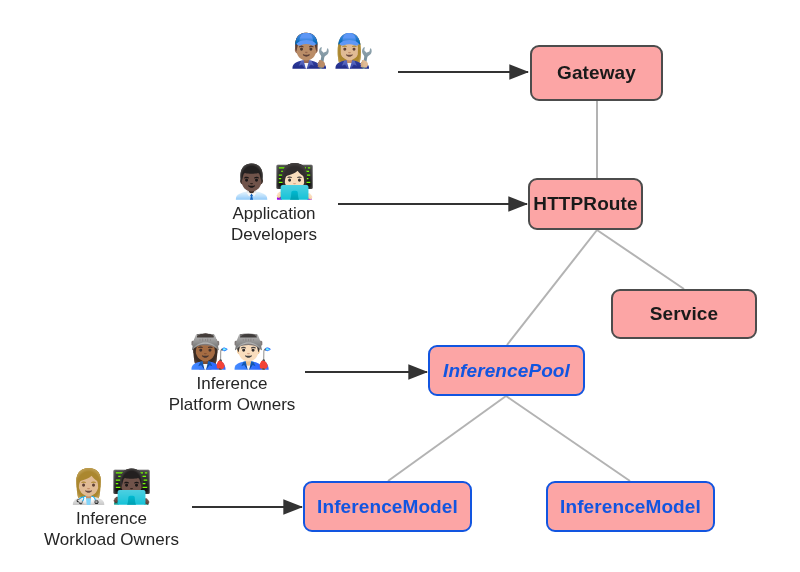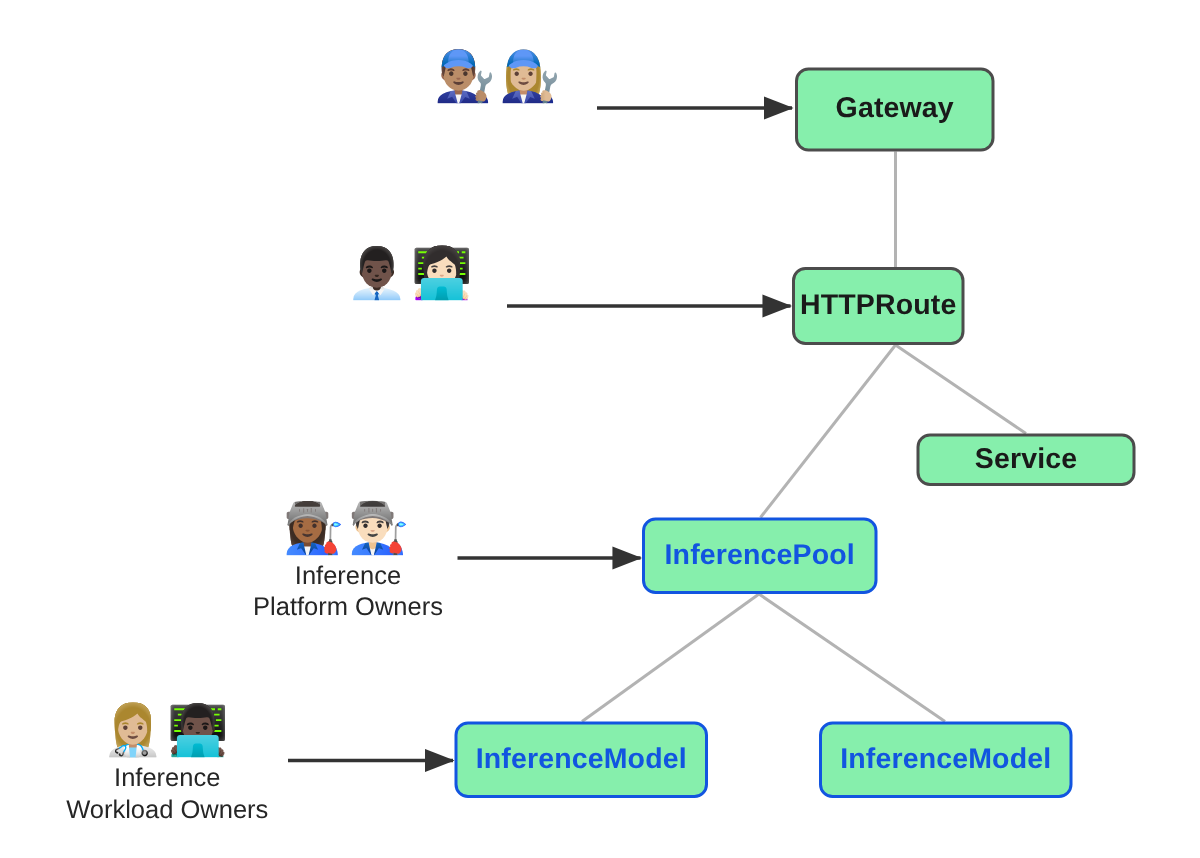--- a/index.html
+++ b/index.html
@@ -25,21 +25,21 @@
     height: 572px;
     pointer-events: none;
   }
   .node {
     position: absolute;
     box-sizing: border-box;
     display: flex;
     align-items: center;
     justify-content: center;
     border-radius: 9px;
-    background: #86efac;
+    background: #fca5a5;
     font-weight: bold;
     letter-spacing: 0.1px;
     text-align: center;
   }
   .node.kind-core {
     border: 2px solid #4c4c4c;
     color: #1a1a1a;
     font-size: 19px;
   }
   .node.kind-inference {
@@ -94,39 +94,41 @@
       </g>
   </svg>
 
   <div id="node-layer">
       <div class="node kind-core" style="left: 530px; top: 45px; width: 133px; height: 56px;">
         <span>Gateway</span>
       </div>
       <div class="node kind-core" style="left: 528px; top: 178px; width: 115px; height: 52px;">
         <span>HTTPRoute</span>
       </div>
-      <div class="node kind-core" style="left: 611px; top: 289px; width: 146px; height: 35px;">
+      <div class="node kind-core" style="left: 611px; top: 289px; width: 146px; height: 50px;">
         <span>Service</span>
       </div>
-      <div class="node kind-inference" style="left: 428px; top: 345px; width: 157px; height: 51px;">
+      <div class="node kind-inference" style="left: 428px; top: 345px; width: 157px; height: 51px; font-style: italic;">
         <span>InferencePool</span>
       </div>
       <div class="node kind-inference" style="left: 303px; top: 481px; width: 169px; height: 51px;">
         <span>InferenceModel</span>
       </div>
       <div class="node kind-inference" style="left: 546px; top: 481px; width: 169px; height: 51px;">
         <span>InferenceModel</span>
       </div>
     </div>
   <div id="persona-layer">
       <div class="persona" style="left: 277px; top: 32px; width: 112px;">
         <div class="persona-icons">👨🏽‍🔧👩🏼‍🔧</div>
       </div>
       <div class="persona" style="left: 212px; top: 163px; width: 124px;">
         <div class="persona-icons">👨🏿‍💼👩🏻‍💻</div>
+        <div class="persona-label">Application
+Developers</div>
       </div>
       <div class="persona" style="left: 158px; top: 333px; width: 148px;">
         <div class="persona-icons">👩🏾‍🏭👨🏻‍🏭</div>
         <div class="persona-label">Inference
 Platform Owners</div>
       </div>
       <div class="persona" style="left: 34px; top: 468px; width: 155px;">
         <div class="persona-icons">👩🏼‍⚕️👨🏿‍💻</div>
         <div class="persona-label">Inference
 Workload Owners</div>

